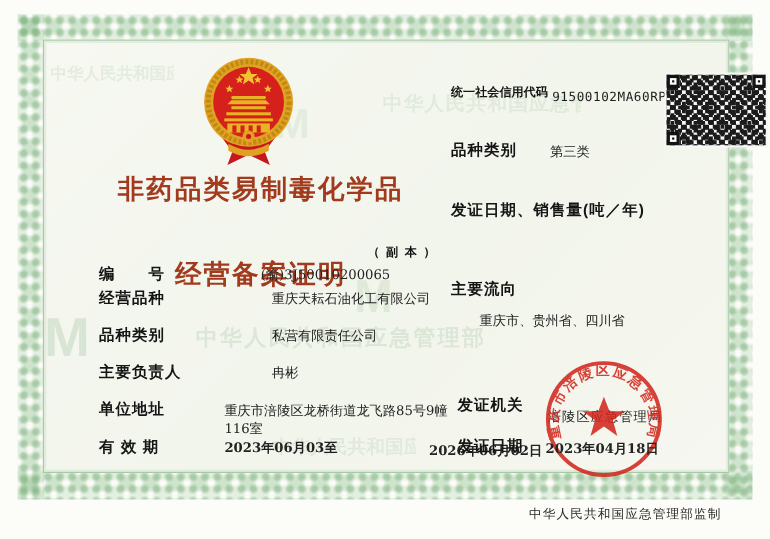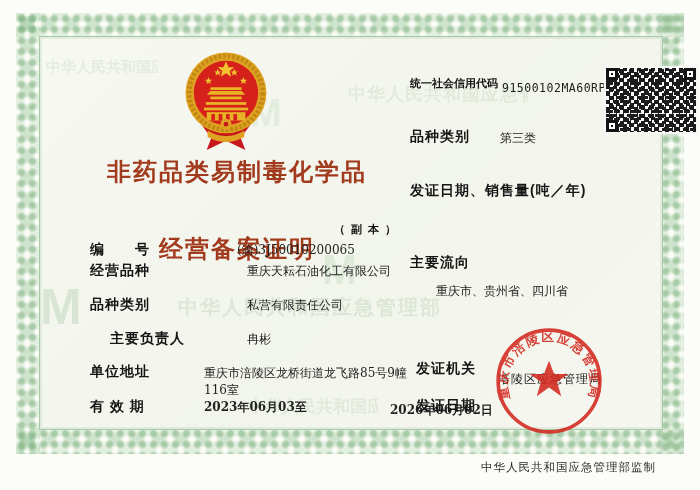--- a/index.html
+++ b/index.html
@@ -116,21 +116,21 @@
 
   <div class="abs lab" style="left:58px;top:241px;">编　　号</div>
   <div class="abs val" style="left:205px;top:242px;text-align:center;">(渝)3J50010200065</div>
 
   <div class="abs lab" style="left:58px;top:262px;">经营品种</div>
   <div class="abs val" style="left:215px;top:263px;">重庆天耘石油化工有限公司</div>
 
   <div class="abs lab" style="left:58px;top:296px;">品种类别</div>
   <div class="abs val" style="left:215px;top:297px;">私营有限责任公司</div>
 
-  <div class="abs lab" style="left:58px;top:330px;margin-left:20px;">主要负责人</div>
+  <div class="abs lab" style="left:58px;top:330px;">主要负责人</div>
   <div class="abs val" style="left:215px;top:331px;">冉彬</div>
 
   <div class="abs lab" style="left:58px;top:363px;">单位地址</div>
   <div class="abs val small" style="left:172px;top:365px;width:225px;">重庆市涪陵区龙桥街道龙飞路85号9幢116室</div>
 
   <div class="abs lab" style="left:58px;top:398px;">有 效 期</div>
   <div class="abs val bold" style="left:172px;top:399px;text-align:right;">2023年06月03至</div>
   <div class="abs val bold" style="left:358px;top:402px;">2026年06月02日</div>
 
   <div class="abs lab sm" style="left:378px;top:76px;">统一社会信用代码</div>
@@ -147,20 +147,21 @@
 
   <div class="abs lab" style="left:378px;top:182px;">发证日期、销售量(吨／年)</div>
 
   <div class="abs lab" style="left:378px;top:254px;">主要流向</div>
   <div class="abs val" style="left:404px;top:283px;">重庆市、贵州省、四川省</div>
 
   <div class="abs lab" style="left:384px;top:360px;">发证机关</div>
   <div class="abs val small issuer-val" style="left:466px;top:371px;letter-spacing:1px;">涪陵区应急管理局</div>
 
   <div class="abs lab" style="left:384px;top:397px;">发证日期</div>
+  <div class="abs val bold date-val" style="left:464px;top:400px;">2023年04月18日</div>
 
   <div class="abs seal">
     <svg width="114" height="114" viewBox="0 0 112 112">
       <circle cx="56" cy="56" r="50" fill="none" stroke="#d3281e" stroke-width="3.5"></circle>
       <path d="M56 36 L61 49 L75 49 L64 57 L68 71 L56 62.5 L44 71 L48 57 L37 49 L51 49 Z" fill="#d3281e"></path>
       <defs>
           <path id="arcTop" d="M 16 67 A 41 41 0 1 1 96 67" fill="none"></path>
         </defs>
       <text font-size="12.5" fill="#d3281e" font-weight="bold" letter-spacing="2" font-family="'Liberation Sans',sans-serif">
         <textPath href="#arcTop" startOffset="50%" text-anchor="middle">重庆市涪陵区应急管理局</textPath>

